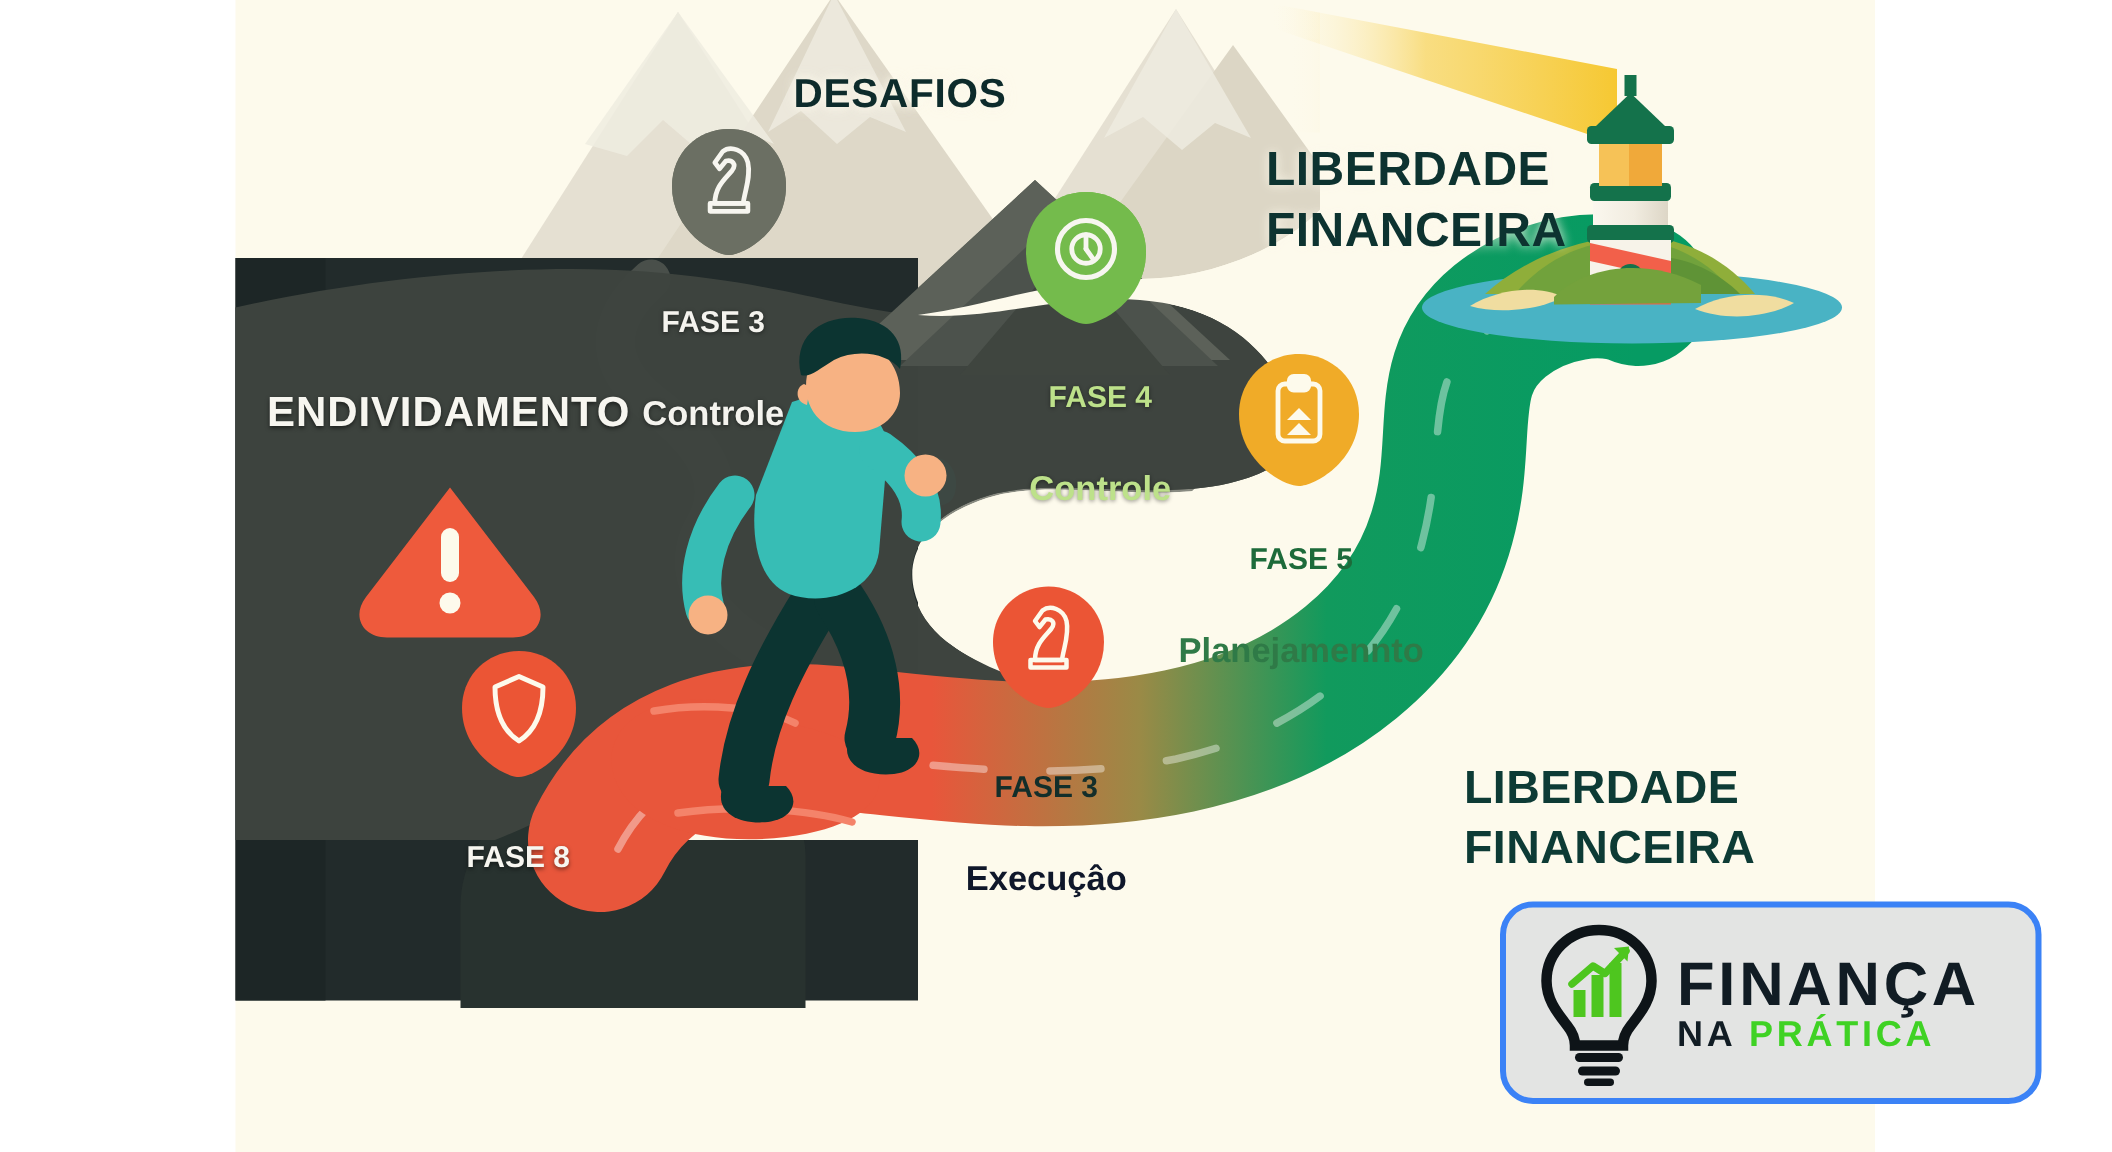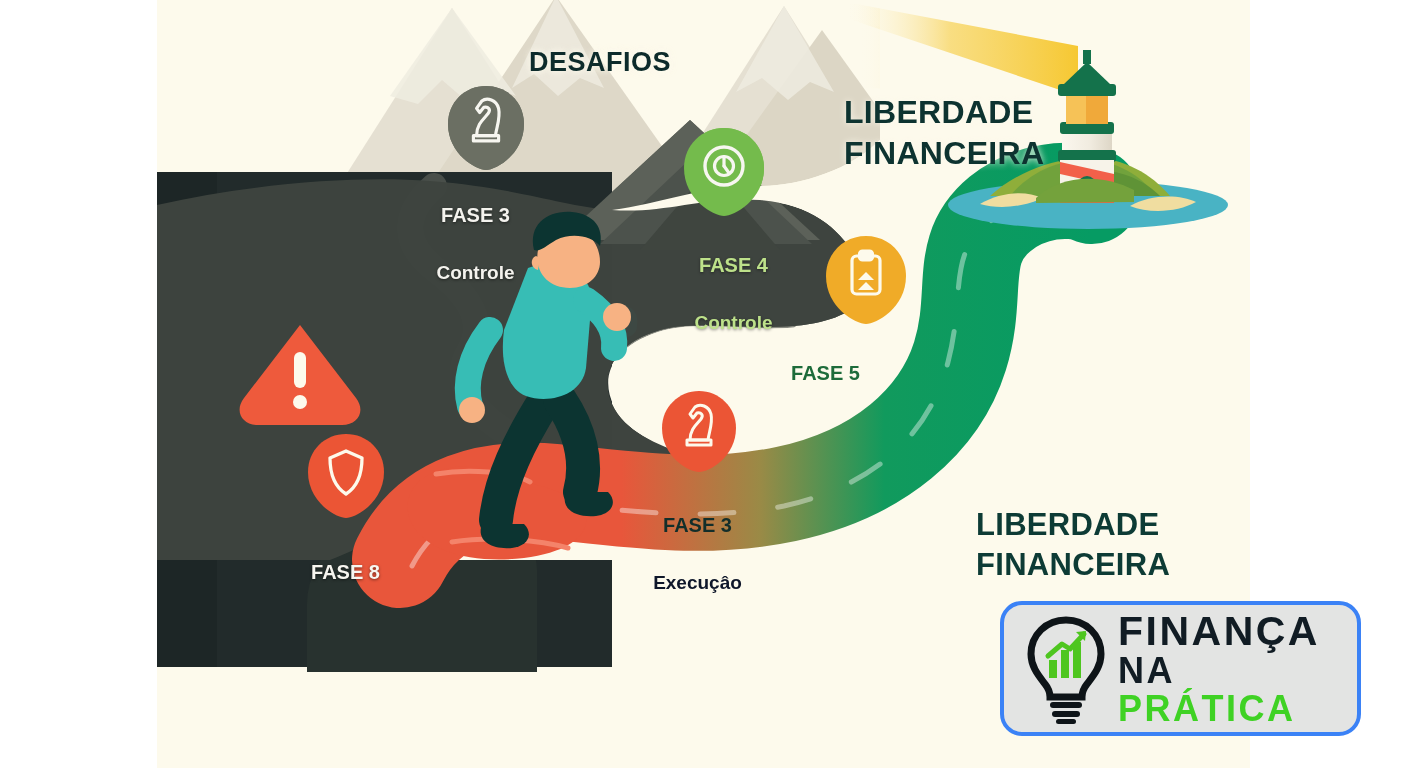--- a/index.html
+++ b/index.html
@@ -22,37 +22,37 @@
   .hdr-desafios{left:529px;top:47px;font-size:27px;font-weight:bold;color:#0d2b2b;letter-spacing:.5px;
      text-shadow:0 0 6px rgba(253,250,236,.95),0 0 10px rgba(253,250,236,.85);}
   .hdr-lf-top{left:844px;top:92px;font-size:32px;font-weight:bold;color:#0d3330;line-height:1.28;letter-spacing:.3px;
      text-shadow:0 0 7px rgba(253,250,236,.95);}
   .hdr-lf-bot{left:976px;top:505px;font-size:31px;font-weight:bold;color:#0d3b35;line-height:1.3;letter-spacing:.3px;}
   .hdr-endiv{left:178px;top:259px;font-size:28px;font-weight:bold;color:#f7f6f0;letter-spacing:.6px;
      text-shadow:0 1px 3px rgba(0,0,0,.55);}
 
   .phase{position:absolute;text-align:center;white-space:pre;}
   .phase .t1{font-size:20px;font-weight:bold;line-height:1.12;}
-  .phase .t2{font-size:19px;font-weight:bold;line-height:1.2;}
+  .phase .t2{font-size:23px;font-weight:bold;line-height:1.2;}
 
   .ph-f3c{left:378px;top:168px;width:195px;color:#f4f3ee;text-shadow:0 1px 3px rgba(0,0,0,.5);}
   .ph-f4 {left:636px;top:218px;width:195px;color:#bde18a;text-shadow:0 1px 3px rgba(0,0,0,.45);}
-  .ph-f5 {left:728px;top:326px;width:195px;color:#1d6b3a;}
+  .ph-f5 {left:770px;top:326px;width:195px;color:#1d6b3a;}
   .ph-f5 .t2{color:#2f7a47;}
   .ph-f3e{left:600px;top:478px;width:195px;color:#132e2a;}
   .ph-f3e .t2{color:#0f172a;}
   .ph-f1 {left:248px;top:525px;width:195px;color:#f7f6f0;text-shadow:0 1px 3px rgba(0,0,0,.5);}
 
   
   .logo{position:absolute;left:1000px;top:601px;width:361px;height:135px;background:#e3e4e3;
         border:4px solid #3b82f6;border-radius:22px;display:flex;align-items:center;box-sizing:border-box;}
   .logo-bulb{width:96px;height:110px;margin-left:14px;flex:0 0 auto;}
   .logo-txt{display:flex;flex-direction:column;justify-content:center;margin-left:4px;}
   .logo-l1{font-size:41px;font-weight:bold;color:#111c24;letter-spacing:2.5px;line-height:1.03;}
-  .logo-l2{font-size:36px;font-weight:bold;letter-spacing:2.5px;line-height:1.05;color:#111c24;}
+  .logo-l2{font-size:24px;font-weight:bold;letter-spacing:2.5px;line-height:1.05;color:#111c24;}
   .logo-l2 .green{color:#3fd224;}
 </style>
 </head>
 <body>
 
 <div id="stage">
 
   <div class="canvas"></div>
 
   <svg class="art" viewBox="0 0 1408 768">
@@ -434,31 +434,33 @@
       <path d="M1080 200 C1046 222, 1030 254, 1044 292 C1058 332, 1040 362, 996 386" fill="none" stroke="#0e9b62" stroke-width="0"></path>
     </g>
   </svg>
 
   <div class="txt hdr-desafios">DESAFIOS</div>
 
   <div class="txt hdr-lf-top"><span>LIBERDADE</span><br><span>FINANCEIRA</span></div>
 
   <div class="txt hdr-lf-bot"><span>LIBERDADE</span><br><span>FINANCEIRA</span></div>
 
+  <div class="txt hdr-endiv">ENDIVIDAMENTO</div>
 
   <div class="phase ph-f3c">
     <div class="t1">FASE 3</div>
     <div class="t2">Controle</div>
   </div>
   <div class="phase ph-f4">
     <div class="t1">FASE 4</div>
     <div class="t2">Controle</div>
   </div>
   <div class="phase ph-f5">
     <div class="t1">FASE 5</div>
+    <div class="t2">Planejamennto</div>
   </div>
   <div class="phase ph-f3e">
     <div class="t1">FASE 3</div>
     <div class="t2">Execuçâo</div>
   </div>
   <div class="phase ph-f1">
     <div class="t1">FASE 8</div>
   </div>
 
   <div class="logo">

